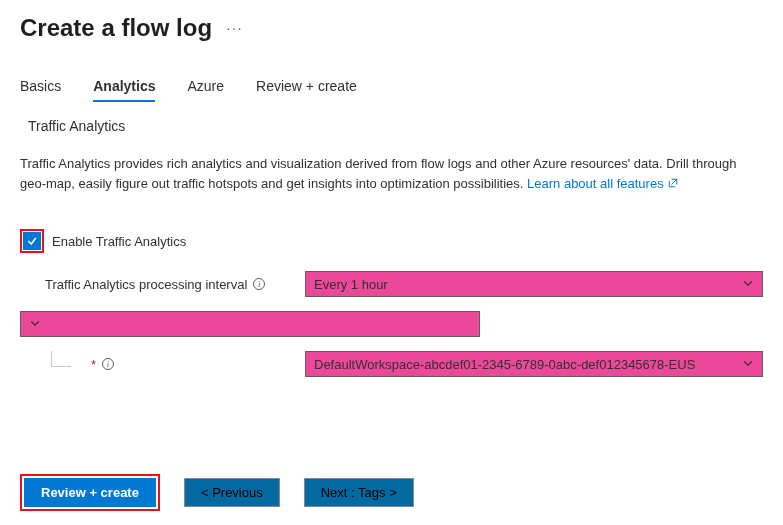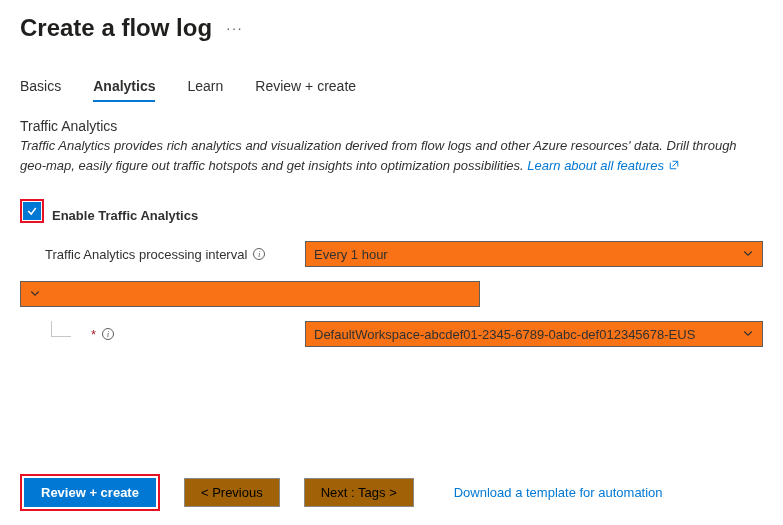--- a/index.html
+++ b/index.html
@@ -4,56 +4,56 @@
   <style>
     * { box-sizing: border-box; margin: 0; padding: 0; }
     body { font-family: "Segoe UI", Arial, sans-serif; font-size: 13px; color: #323130; background: #fff; width: 783px; height: 525px; position: relative; }
     .header { padding: 14px 20px 0 20px; display: flex; align-items: center; }
     .title { font-size: 24px; font-weight: 600; color: #201f1e; }
     .more-dots { margin-left: 14px; font-size: 14px; color: #605e5c; letter-spacing: 1px; cursor: pointer; }
     .tabs { display: flex; gap: 32px; padding: 36px 20px 0 20px; border-bottom: none; }
     .tab { font-size: 14px; color: #323130; cursor: pointer; padding-bottom: 6px; border-bottom: 2px solid transparent; }
     .tab.active { font-weight: 700; border-bottom: 2px solid #0078d4; }
     .content { padding: 16px 20px 0 20px; }
-    .section-title { font-size: 14px; }
-    .desc { font-size: 13px; color: #323130; line-height: 1.5; margin-top: 2px; font-style: italic; }
+    .section-title { font-size: 14px; margin-left: 8px; }
+    .desc { font-size: 13px; color: #323130; line-height: 1.5; margin-top: 20px; }
     .link { color: #0078d4; cursor: pointer; white-space: nowrap; }
     .ext-icon svg { width: 12px; height: 12px; vertical-align: -1px; }
-    .checkbox-row { display: flex; align-items: flex-end; margin-top: 24px; font-weight: bold; }
+    .checkbox-row { display: flex; align-items: center; margin-top: 36px; }
     .checkbox-hl { border: 2px solid #e81123; padding: 1px; display: inline-flex; }
     .checkbox { width: 18px; height: 18px; background: #0078d4; display: flex; align-items: center; justify-content: center; cursor: pointer; }
     .checkbox svg { width: 12px; height: 12px; stroke: #fff; stroke-width: 2; fill: none; }
     .checkbox-label { margin-left: 8px; font-size: 13px; }
     .form { margin-top: 18px; }
     .form-row { display: flex; align-items: center; margin-bottom: 14px; }
     .form-label { width: 260px; font-size: 13px; display: flex; align-items: center; margin-left: 25px; }
     .form-label.indent { padding-left: 42px; position: relative; }
     .elbow { position: absolute; left: 6px; top: -6px; width: 20px; height: 16px; border-left: 1px solid #c8c6c4; border-bottom: 1px solid #c8c6c4; }
     .req { color: #a4262c; margin-left: 4px; }
     .info-icon { width: 12px; height: 12px; border: 1px solid #605e5c; border-radius: 50%; display: inline-flex; align-items: center; justify-content: center; font-size: 9px; color: #605e5c; margin-left: 6px; cursor: pointer; font-family: Georgia, serif; font-style: italic; }
-    .select { flex: 1; max-width: 460px; border: 1px solid #605e5c; height: 26px; display: flex; align-items: center; justify-content: space-between; padding: 0 8px; font-size: 13px; cursor: pointer; background: #f97316; }
+    .select { flex: 1; max-width: 460px; border: 1px solid #605e5c; height: 26px; display: flex; align-items: center; justify-content: space-between; padding: 0 8px; font-size: 13px; cursor: pointer; background: #ec4899; }
     .chevron svg { width: 12px; height: 12px; stroke: #323130; stroke-width: 1.5; fill: none; }
     .footer { position: absolute; bottom: 14px; left: 20px; right: 20px; display: flex; align-items: center; gap: 24px; }
-    .btn { font-size: 13px; padding: 6px 16px; border: 1px solid #8a8886; background: #a16207; cursor: pointer; font-family: inherit; }
+    .btn { font-size: 13px; padding: 6px 16px; border: 1px solid #8a8886; background: #0369a1; cursor: pointer; font-family: inherit; }
     .btn.primary { background: #0078d4; color: #fff; border-color: #0078d4; font-weight: 600; }
     .hl-primary { border: 2px solid #e81123; padding: 2px; display: inline-block; }
     .footer-link { color: #0078d4; cursor: pointer; font-size: 13px; margin-left: 16px; }
   </style>
 </head>
 <body>
 
 <div class="header">
   <div class="title">Create a flow log</div>
   <div class="more-dots">···</div>
 </div>
 
 <div class="tabs">
   <div class="tab">Basics</div>
   <div class="tab active">Analytics</div>
-  <div class="tab">Learn</div>
+  <div class="tab">Azure</div>
   <div class="tab">Review + create</div>
 </div>
 
 <div class="content">
   <div class="section-title">Traffic Analytics</div>
   <div class="desc">
     <span>Traffic Analytics provides rich analytics and visualization derived from flow logs and other Azure resources' data. Drill through geo-map, easily figure out traffic hotspots and get insights into optimization possibilities.</span>
     <span class="link">
       <span>Learn about all features</span>
       <span class="ext-icon"><svg viewBox="0 0 16 16">
@@ -110,14 +110,13 @@
     </div>
   </div>
 </div>
 
 <div class="footer">
   <span class="hl-primary">
     <button class="btn primary">Review + create</button>
   </span>
   <button class="btn">&lt; Previous</button>
   <button class="btn">Next : Tags &gt;</button>
-  <span class="footer-link">Download a template for automation</span>
 </div>
 
 </body></html>

